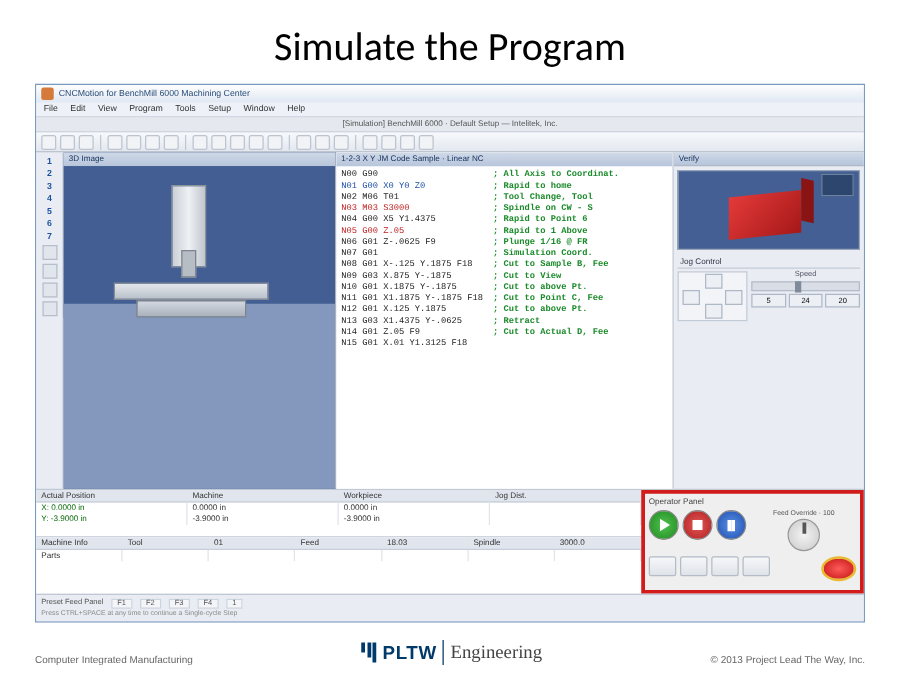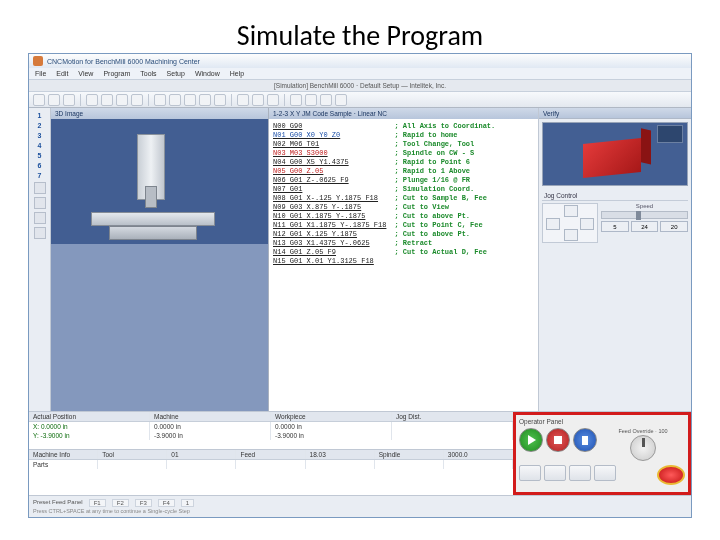--- a/index.html
+++ b/index.html
@@ -1,18 +1,18 @@
 <!DOCTYPE html>
 <html><head>
 <meta charset="utf-8">
 <style>
   * { box-sizing: border-box; margin: 0; padding: 0; }
   body { width: 720px; height: 540px; font-family: Arial, sans-serif; background: #fff; position: relative; }
   .slide { width: 100%; height: 100%; padding: 18px 28px 8px 28px; display: flex; flex-direction: column; }
-  .title { font-family: Calibri, Arial, sans-serif; font-size: 28px; text-align: center; }
+  .title { font-family: Calibri, Arial, sans-serif; font-size: 32px; text-align: center; margin-bottom: 10px; }
   .instructions { font-size: 16px; line-height: 1.25; margin-left: 10px; margin-bottom: 6px; }
   .instructions li { margin-left: 24px; padding-left: 4px; }
   .screenshot { border: 1px solid #7a9ac0; flex: 1; display: flex; flex-direction: column; background: #ebeff7; font-size: 7px; margin-bottom: 14px; }
   .titlebar { height: 14px; background: linear-gradient(#fdfdfd,#e0e8f3); display: flex; align-items: center; padding: 0 4px; color: #2a4d7a; font-size: 7px; }
   .titlebar .ticon { width:10px; height:10px; background:#d67a3b; margin-right:4px; border-radius:2px; }
   .menubar { height: 12px; background: #eef2f8; display: flex; align-items: center; gap: 10px; padding: 0 6px; font-size: 7px; color: #333; border-bottom:1px solid #c7d0dc; }
   .subheader { height: 12px; background: #e5e9ef; text-align: center; font-size: 6.5px; color: #555; line-height: 12px; border-bottom:1px solid #c7d0dc; }
   .toolbar { height: 16px; background: linear-gradient(#f7f9fc,#e3e8ef); border-bottom:1px solid #b0b8c4; display:flex; align-items:center; gap:3px; padding:0 4px; }
   .tbtn { width:12px; height:12px; background:#f1f3f6; border:1px solid #bcc4d0; border-radius:2px; }
   .tsep { width:1px; height:12px; background:#c0c8d4; margin:0 2px; }
@@ -25,21 +25,21 @@
   .floor { position:absolute; left:0; right:0; bottom:0; height:55%; background:#8498bd; }
   .wall { position:absolute; left:0; right:0; top:11px; height:45%; background:#425e92; }
   .machine { position:absolute; left:30px; top:26px; width:150px; height:110px; }
   .column { position:absolute; left:56px; top:0; width:28px; height:66px; background:linear-gradient(90deg,#c9cfd6,#eef1f4,#c0c6ce); border:1px solid #8a929c; }
   .spindle { position:absolute; left:64px; top:52px; width:12px; height:22px; background:#b7bdc5; border:1px solid #7e858e; }
   .table { position:absolute; left:10px; top:78px; width:124px; height:14px; background:linear-gradient(#e4e8ed,#b9c0c9); border:1px solid #858c96; }
   .base { position:absolute; left:28px; top:92px; width:88px; height:14px; background:linear-gradient(#d4d9e0,#aab1bb); border:1px solid #7d848e; }
   .codearea { flex:1; background:#fff; position:relative; font-family: "Courier New", monospace; font-size:7px; line-height:9px; padding:2px 4px; overflow:hidden; border-right:1px solid #c0c8d4; }
   .codearea .chdr { position:absolute; top:0; left:0; right:0; height:11px; background:linear-gradient(#cfd9e8,#b7c5db); font-family:Arial; color:#1a3560; font-size:6.5px; padding-left:4px; line-height:11px; }
   .codebody { margin-top:12px; display:flex; }
-  .gcol { color:#222;text-decoration:underline; }
+  .gcol { color:#222; }
   .ccol { color:#1a8a2a; margin-left:8px;font-weight:bold; }
   .gline { white-space:nowrap; }
   .hlred { color:#c02020; }
   .hlblue { color:#1a4fa8; }
   .rightpane { width:152px; background:#e9edf3; display:flex; flex-direction:column; }
   .rp-hdr { height:11px; background:linear-gradient(#cfd9e8,#b7c5db); color:#1a3560; font-size:6.5px; padding-left:4px; line-height:11px; border-bottom:1px solid #aeb8c8; }
   .verify3d { height:64px; background:#435f93; position:relative; margin:3px; border:1px solid #98a4b8; }
   .redblock { position:absolute; left:40px; top:18px; width:58px; height:34px; background:linear-gradient(135deg,#e43a3a,#a61818); transform:skewY(-6deg); }
   .redblock::after { content:""; position:absolute; right:-10px; top:-8px; width:10px; height:34px; background:#8a1313; transform:skewY(18deg); }
   .axislbl { position:absolute; right:4px; top:2px; width:26px; height:18px; background:#2d466e; border:1px solid #6c80a2; }
@@ -315,13 +315,27 @@
         <span class="pbox">F1</span>
         <span class="pbox">F2</span>
         <span class="pbox">F3</span>
         <span class="pbox">F4</span>
         <span class="pbox">1</span>
       </div>
       <div class="hint">Press CTRL+SPACE at any time to continue a Single-cycle Step</div>
     </div>
   </div>
 
+  <div class="footer">
+    <div>Computer Integrated Manufacturing</div>
+    <div class="logo">
+      <div class="bars">
+        <div class="bar b1"></div>
+          <div class="bar b2"></div>
+          <div class="bar b3"></div>
+      </div>
+      <span class="pltw">PLTW</span>
+      <div class="divider"></div>
+      <span class="eng">Engineering</span>
+    </div>
+    <div>© 2013 Project Lead The Way, Inc.</div>
+  </div>
 </div>
 
 </body></html>

